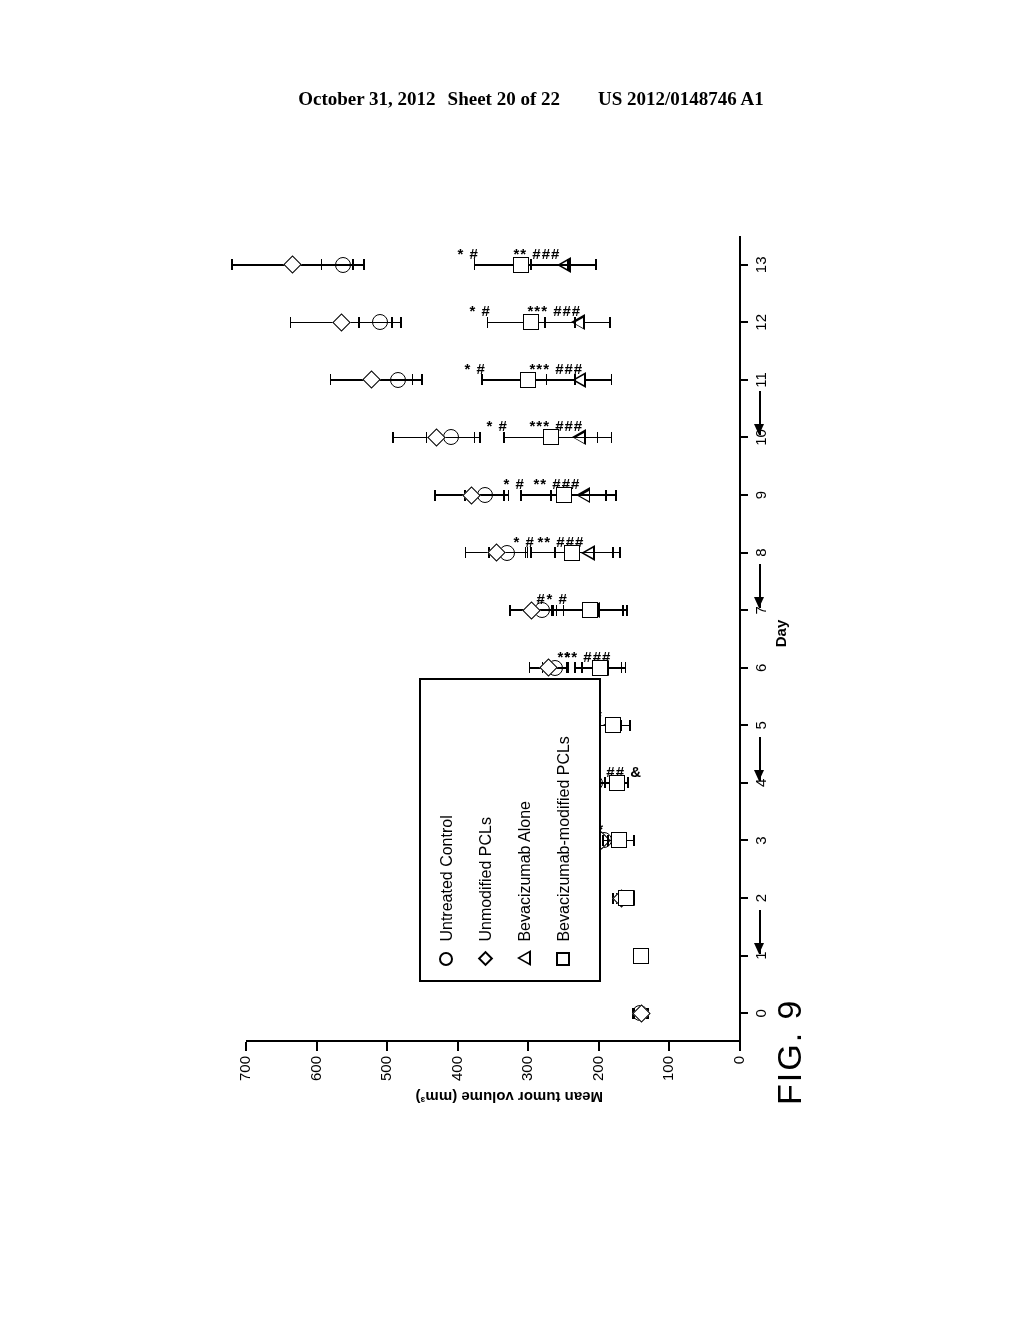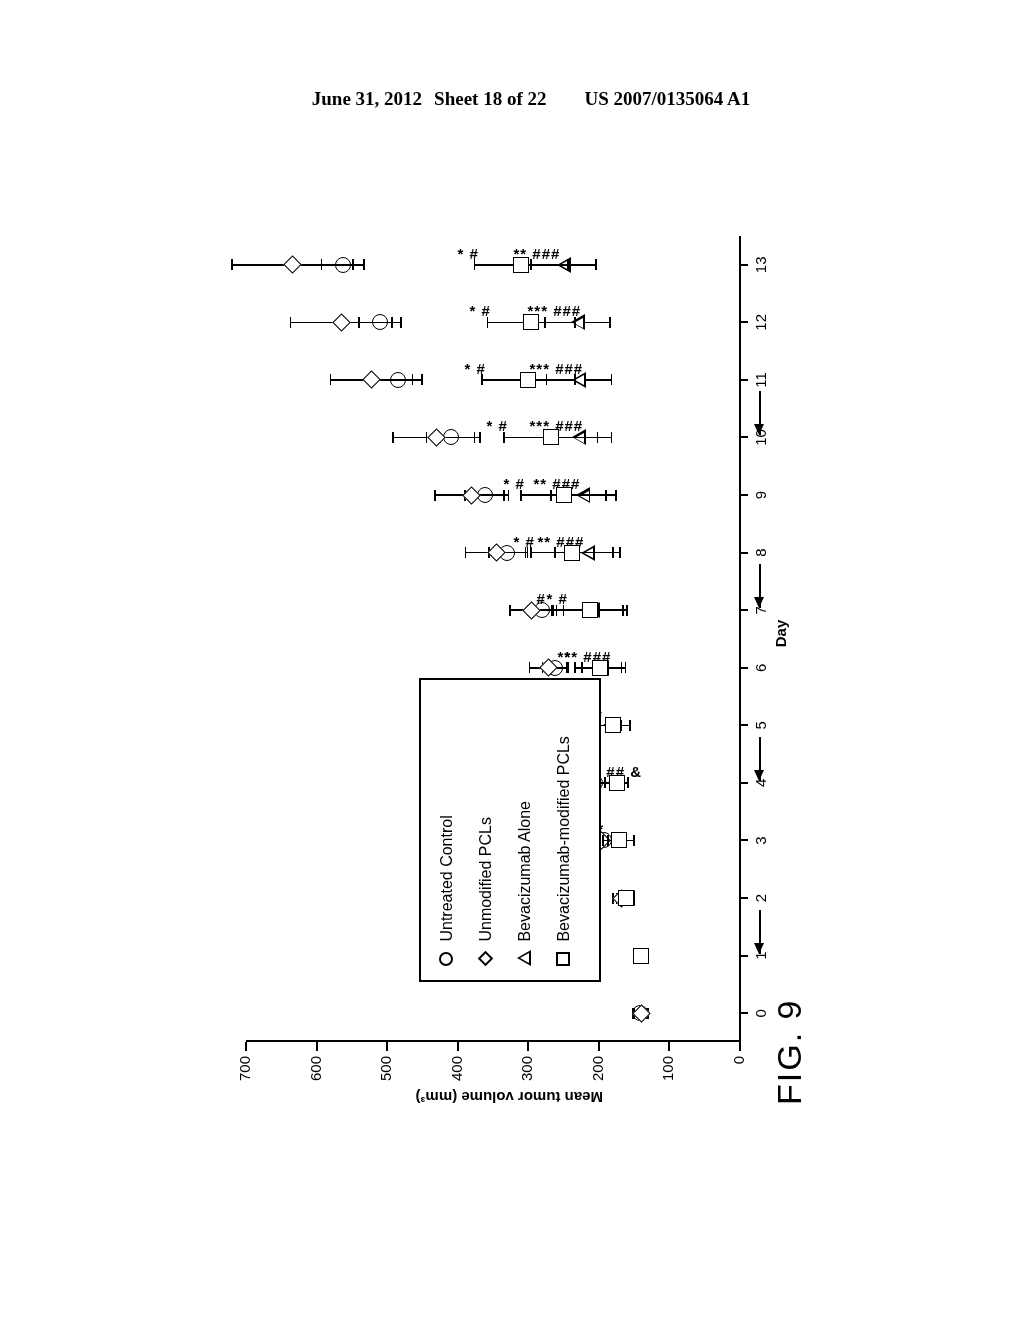--- a/index.html
+++ b/index.html
@@ -81,25 +81,25 @@
     font-family:"Liberation Sans",sans-serif;font-size:34px;color:#000;
     transform:rotate(-90deg);transform-origin:0 0;white-space:nowrap;
     letter-spacing:2px;
   }
 </style>
 </head>
 <body>
 
 <div id="patent-header">
   <span class="gap-lg"></span>
-  <span class="seg">June 31, 2012</span>
+  <span class="seg">October 31, 2012</span>
   <span class="gap-sm"></span>
-  <span class="seg">Sheet 18 of 22</span>
+  <span class="seg">Sheet 20 of 22</span>
   <span class="gap-lg"></span>
-  <span class="seg">US 2007/0135064 A1</span>
+  <span class="seg">US 2012/0148746 A1</span>
 </div>
 
 <div id="figure-area">
 
   <div id="plot-rot">
     <div id="plot-natural">
 
     <div class="axis-line" style="left: 57.5px; top: 14px; width: 2px; height: 494px;"></div>
         <div class="axis-line" style="left: 58px; top: 507px; width: 806px; height: 2px;"></div>
         <div class="tick" style="left: 49px; top: 507px; width: 9px; height: 2px;"></div>

